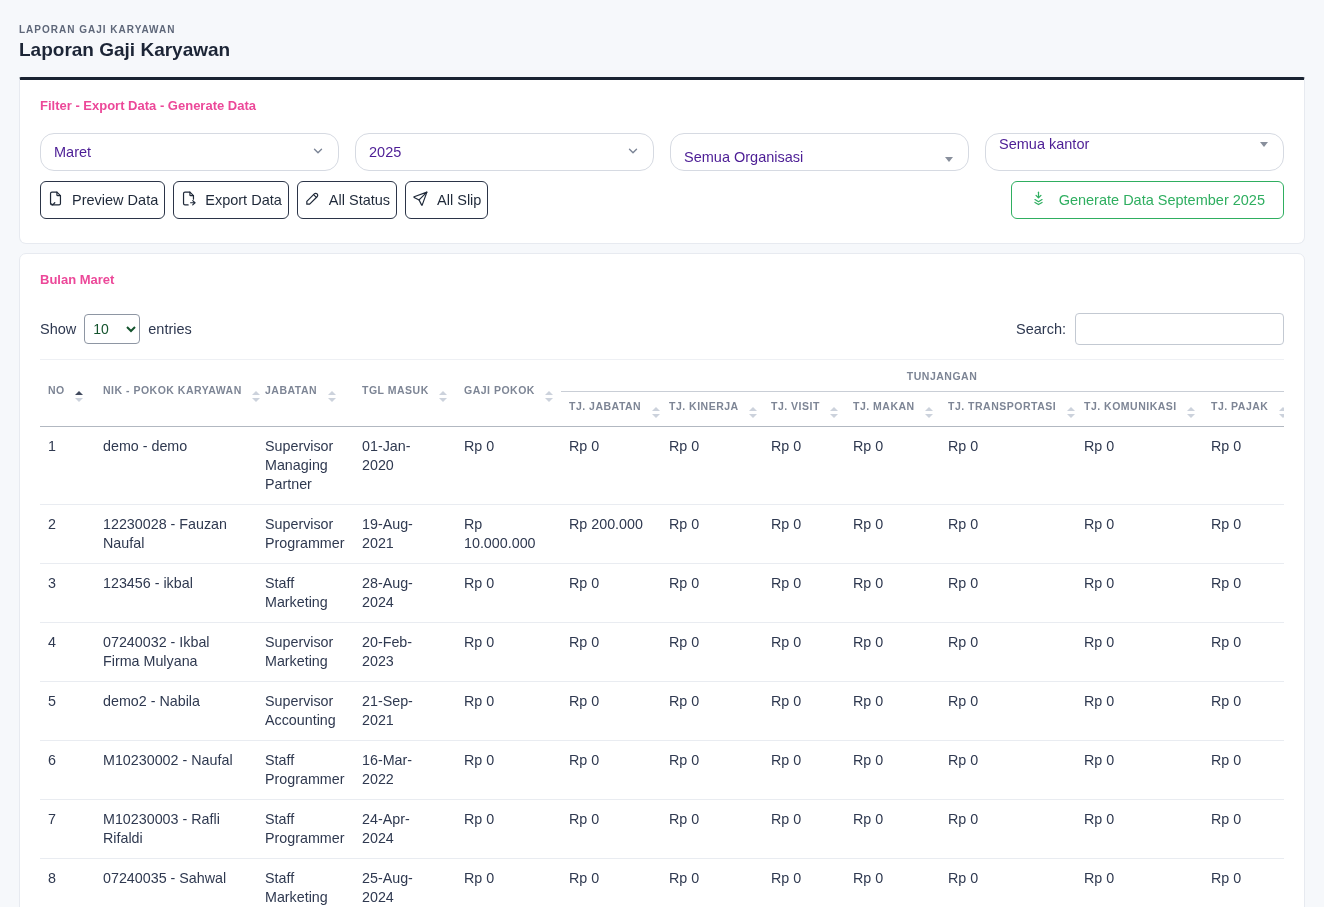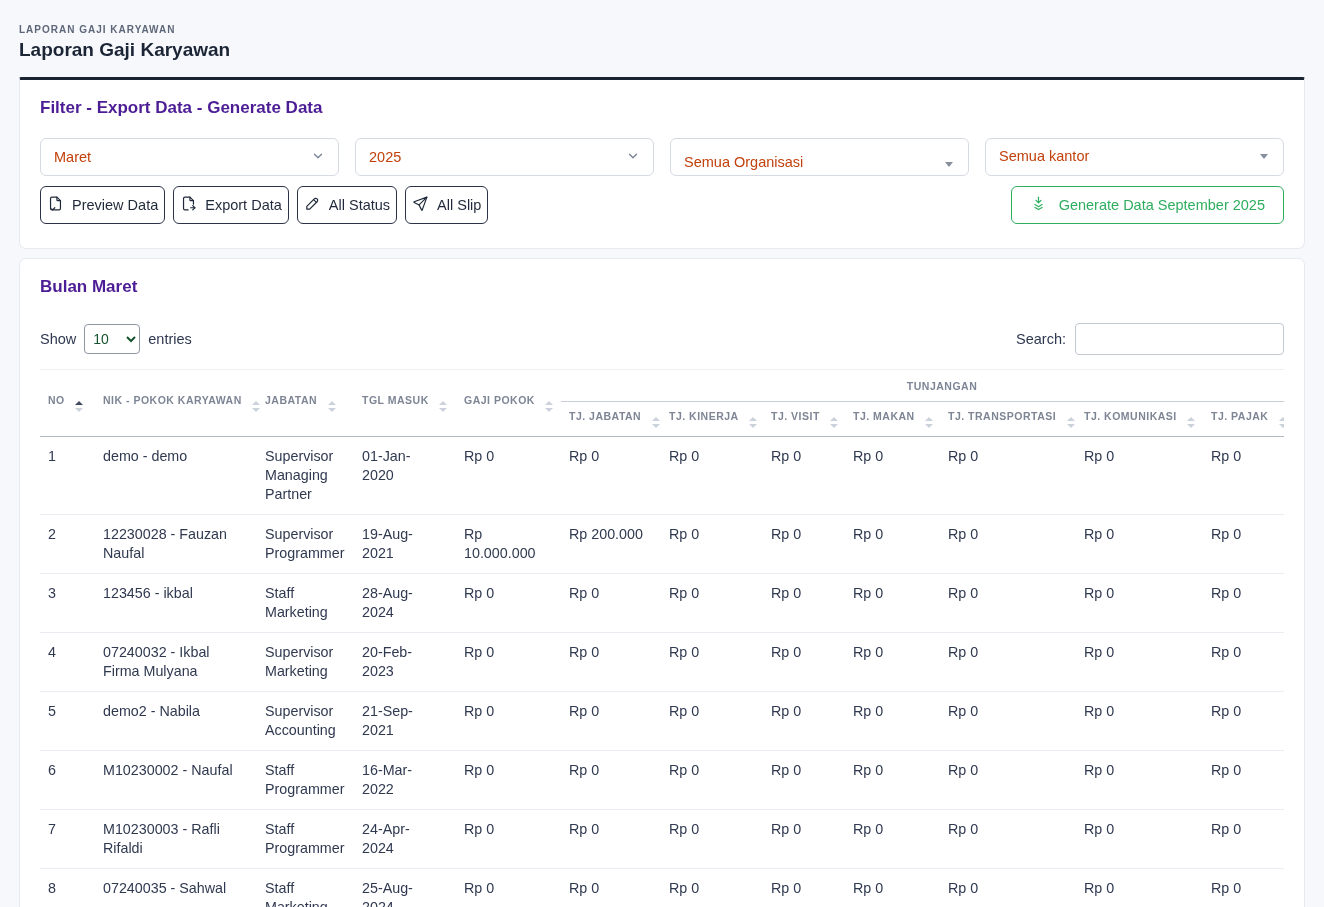--- a/index.html
+++ b/index.html
@@ -8,26 +8,26 @@
     font-family:"Liberation Sans","DejaVu Sans",sans-serif;
     background:#f6f8fb; color:#2f3950; font-size:14px;
   }
   
   .page-header { padding:24px 19px 16px; }
   .eyebrow { font-size:10px; font-weight:bold; letter-spacing:1px; color:#5e6779; }
   .page-title { font-size:19px; font-weight:bold; color:#1c2536; margin-top:4px; }
   
   .card { background:#fff; border:1px solid #e7eaf0; border-radius:7px; margin:0 19px; }
   .filter-card { border-top:3px solid #1a2332; border-radius:2px 2px 7px 7px; padding:18px 20px 24px; }
-  .card-title { font-size:17px; font-weight:bold; color:#4c1d95; }
+  .card-title { font-size:13px; font-weight:bold; color:#ec4899; }
   
   .select-row { display:flex; gap:16px; margin-top:20px; }
-  .select { flex:1; height:38px; border:1px solid #d6dae2; border-radius:6px; background:#fff;
+  .select { flex:1; height:38px; border:1px solid #d6dae2; border-radius:14px; background:#fff;
             display:flex; align-items:center; justify-content:space-between; padding:0 13px;
-            font-size:14.5px; color:#c2410c; cursor:pointer; }
+            font-size:14.5px; color:#4c1d95; cursor:pointer; }
   .select2-caret { width:0; height:0; border-left:4.5px solid transparent; border-right:4.5px solid transparent;
             border-top:5px solid #888f9c; margin-right:2px; }
   
   .btn-row { display:flex; gap:8px; margin-top:10px; align-items:center; }
   .btn { height:38px; display:inline-flex; align-items:center; gap:8px; background:#fff;
          border:1px solid #2b3447; border-radius:6px; padding:0 6px; font-size:14.5px;
          color:#1f2939; cursor:pointer; font-family:inherit; }
   .btn svg { flex:0 0 auto; }
   .btn-generate { margin-left:auto; padding:0 18px;gap:12px; }
   
@@ -80,21 +80,21 @@
       <span>
         <svg width="14" height="14" viewBox="0 0 16 16" fill="none" stroke="#7b8496" stroke-width="1.6" stroke-linecap="round" stroke-linejoin="round">
             <path d="m4 6 4 4 4-4"></path>
           </svg>
       </span>
     </div>
     <div class="select" style="align-items:center;padding-top:9px;">
       <span>Semua Organisasi</span>
       <span class="select2-caret" style="margin-top:6px;"></span>
     </div>
-    <div class="select" style="align-items:flex-start;padding-top:9px;">
+    <div class="select" style="align-items:flex-start;padding-top:2px;">
       <span>Semua kantor</span>
       <span class="select2-caret" style="margin-top:6px;"></span>
     </div>
   </div>
 
   <div class="btn-row">
     <button class="btn">
       <span>
         <svg width="17" height="17" viewBox="0 0 24 24" fill="none" stroke="#1f2939" stroke-width="1.7" stroke-linecap="round" stroke-linejoin="round">
             <path d="M14 3v4a1 1 0 0 0 1 1h4"></path>

